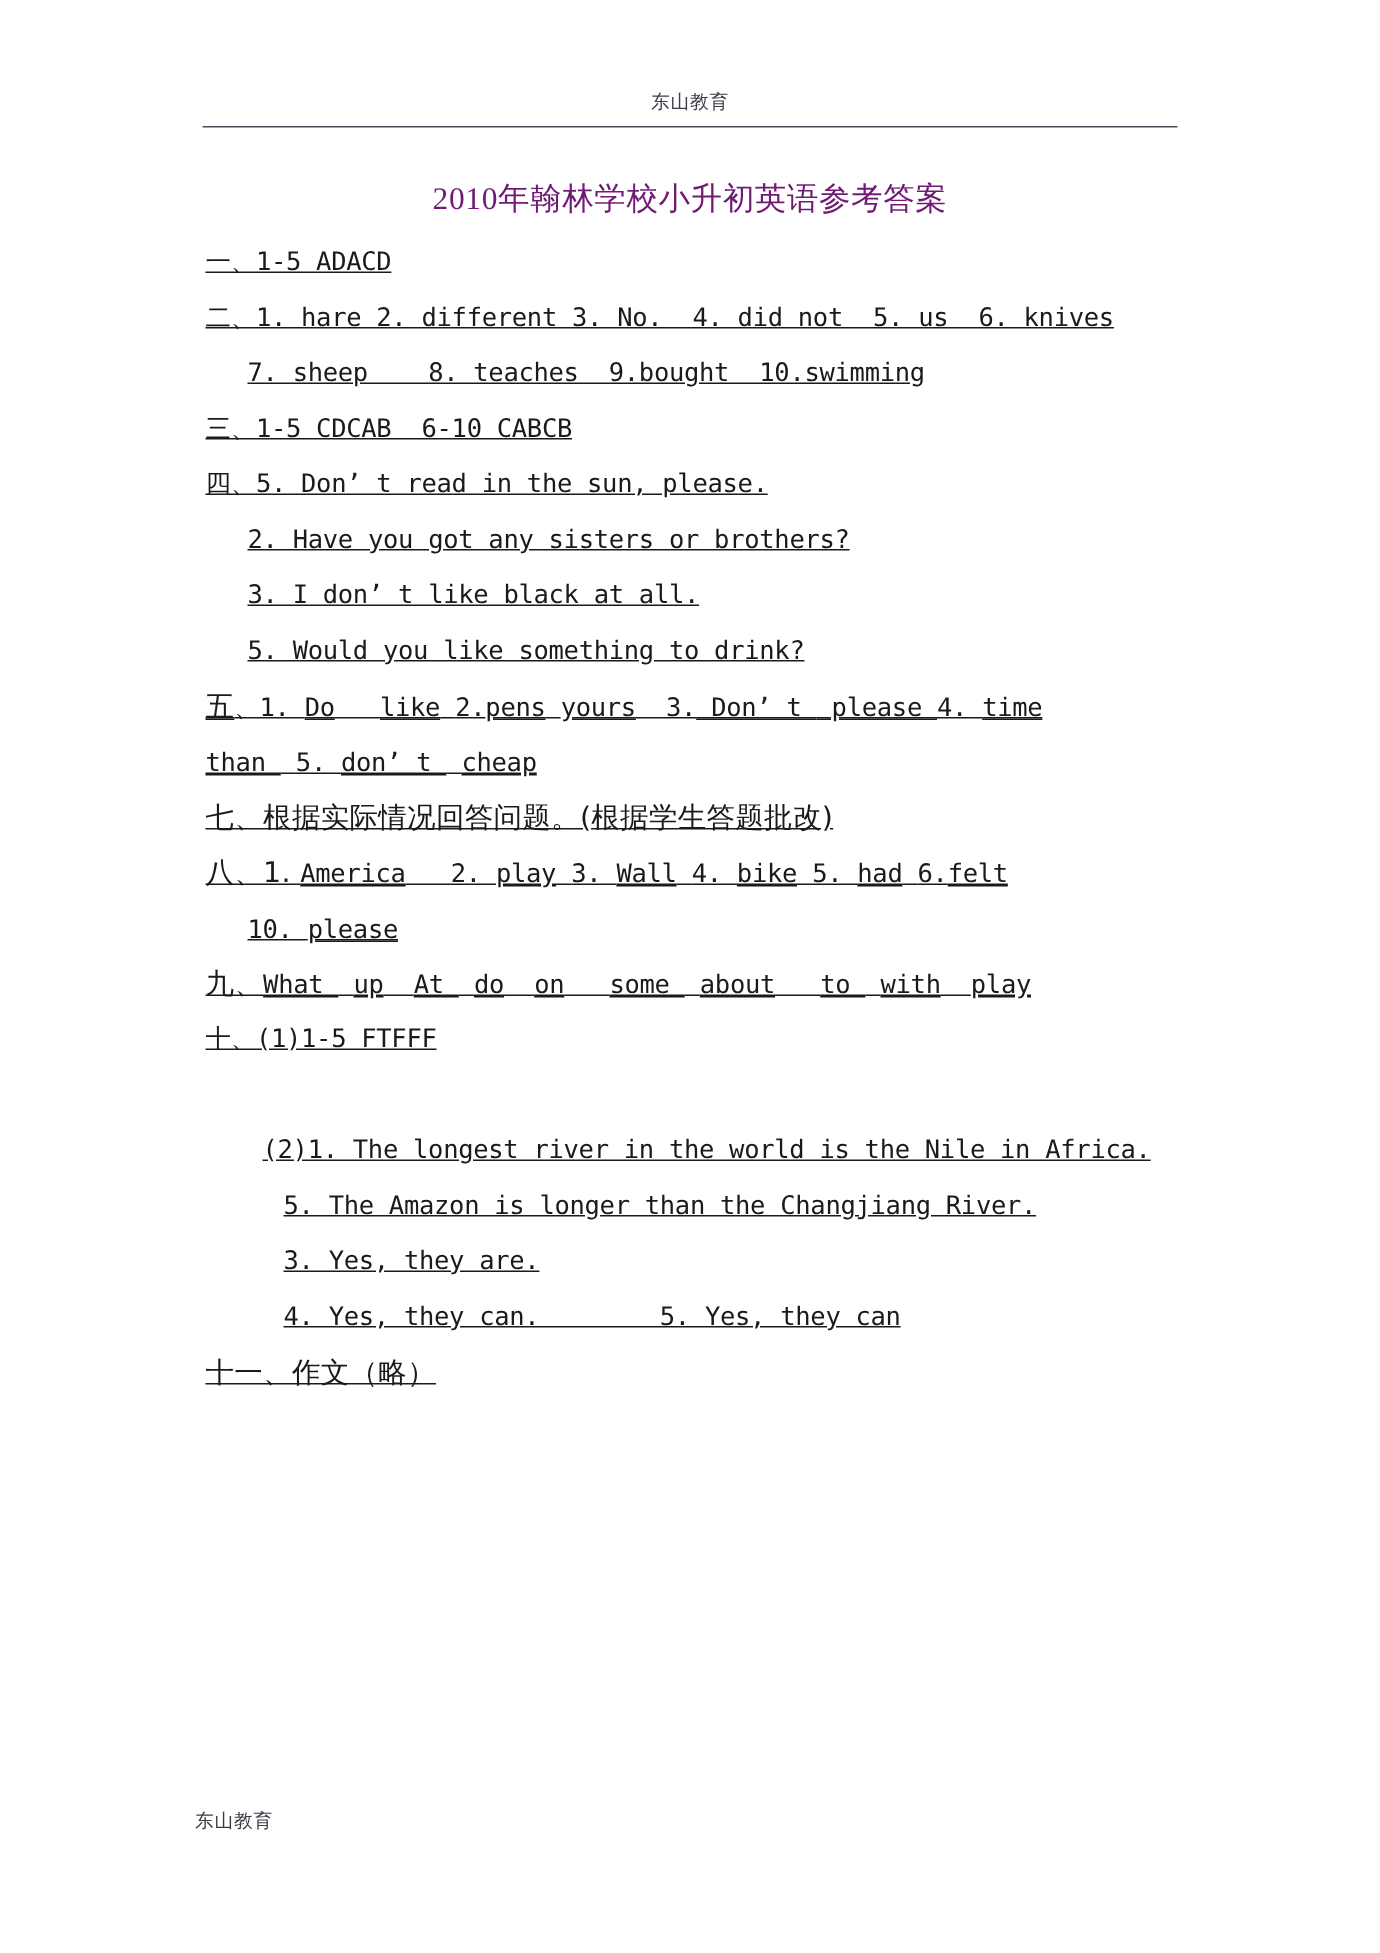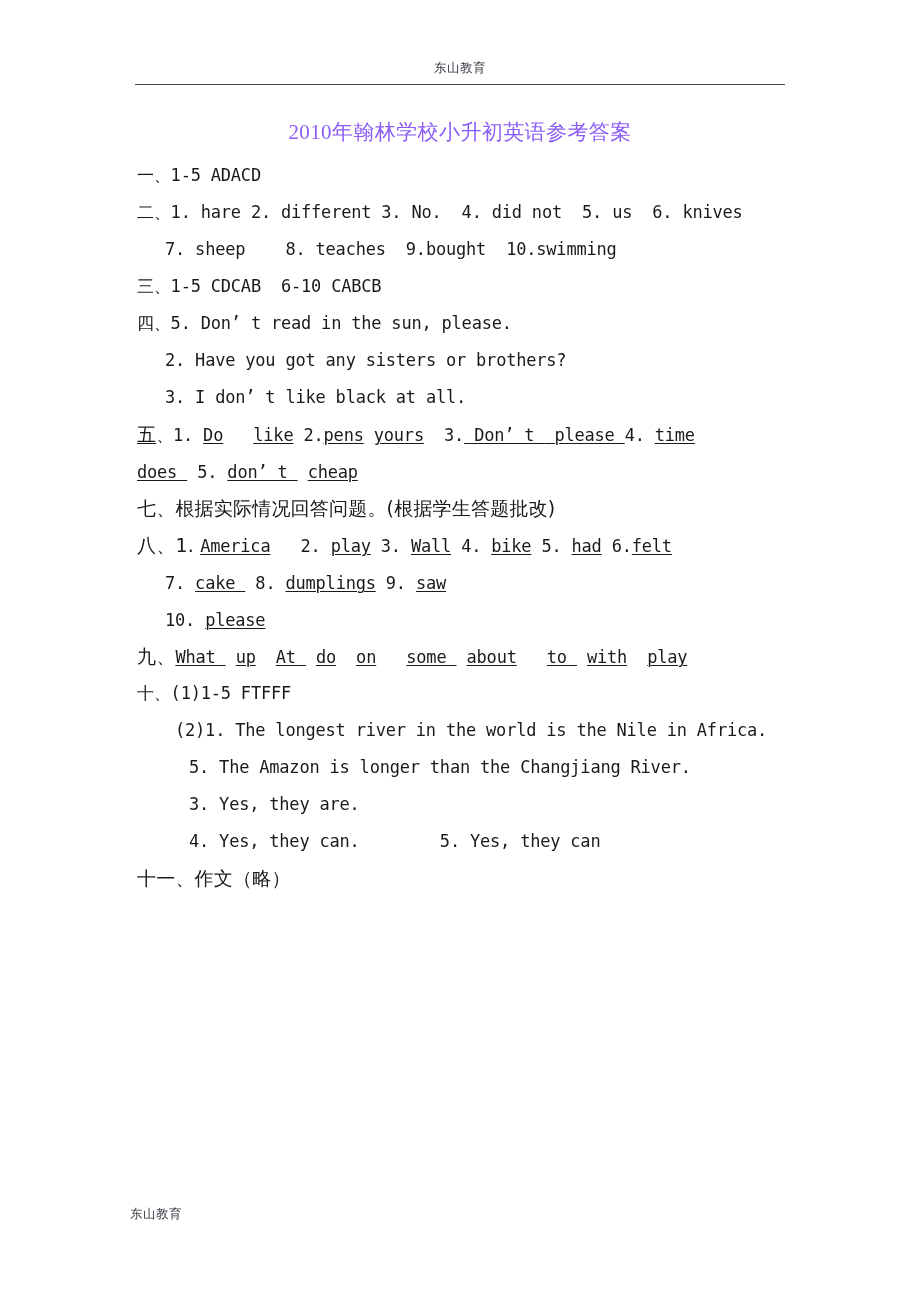--- a/index.html
+++ b/index.html
@@ -40,42 +40,43 @@
 
   
   #doc-title {
     position: absolute;
     left: 135px;
     top: 118px;
     width: 650px;
     text-align: center;
     font-size: 21px;
     line-height: 28px;
-    color: #8b5cf6;
+    color: #701a75;
     letter-spacing: 0.4px;
     white-space: nowrap;
   }
 
   
   #answer-body {
     position: absolute;
     left: 137px;
     top: 157px;
     width: 700px;
   }
   .ans-line {
     font-size: 19px;
     line-height: 37px;
     height: 37px;
     white-space: pre;
     color: #1a1a1a;
     letter-spacing: 0.2px;
+    text-decoration: underline;
   }
   .ans-line.indent1 { padding-left: 28px; }
-  .ans-line.indent2 { padding-left: 38px; }
+  .ans-line.indent2 { padding-left: 38px; margin-top: 37px; }
   .ans-line.indent3 { padding-left: 52px; }
 
   
   .lat {
     font-family: "DejaVu Sans Mono", "Liberation Mono", monospace;
     font-size: 17px;
     letter-spacing: -0.2px;
   }
   .cjk {
     font-family: "DejaVu Sans", "Liberation Sans", sans-serif;
@@ -112,31 +113,31 @@
   <div class="ans-line lat">一、1-5 ADACD</div>
 
   <div class="ans-line lat">二、1. hare 2. different 3. No.  4. did not  5. us  6. knives</div>
   <div class="ans-line lat indent1">7. sheep    8. teaches  9.bought  10.swimming</div>
 
   <div class="ans-line lat">三、1-5 CDCAB  6-10 CABCB</div>
 
   <div class="ans-line lat">四、5. Don’ t read in the sun, please.</div>
   <div class="ans-line lat indent1">2. Have you got any sisters or brothers?</div>
   <div class="ans-line lat indent1">3. I don’ t like black at all.</div>
+  <div class="ans-line lat indent1">5. Would you like something to drink?</div>
 
   <div class="ans-line"><span class="cjk u">五</span><span class="lat">、1. </span><span class="lat u">Do</span><span class="lat">   </span><span class="lat u">like</span><span class="lat"> </span><span class="lat">2.</span><span class="lat u">pens</span><span class="lat"> </span><span class="lat u">yours</span><span class="lat">  </span><span class="lat">3.</span><span class="lat u"> Don’ t </span><span class="lat u"> please </span><span class="lat">4. </span><span class="lat u">time</span></div>
 
-  <div class="ans-line"><span class="lat u">does </span><span class="lat"> </span><span class="lat">5. </span><span class="lat u">don’ t </span><span class="lat"> </span><span class="lat u">cheap</span></div>
+  <div class="ans-line"><span class="lat u">than </span><span class="lat"> </span><span class="lat">5. </span><span class="lat u">don’ t </span><span class="lat"> </span><span class="lat u">cheap</span></div>
 
 
   <div class="ans-line cjk">七、根据实际情况回答问题。(根据学生答题批改)</div>
 
   <div class="ans-line"><span class="cjk">八、1. </span><span class="lat u">America</span><span class="lat">   </span><span class="lat">2. </span><span class="lat u">play</span><span class="lat"> </span><span class="lat">3. </span><span class="lat u">Wall</span><span class="lat"> </span><span class="lat">4. </span><span class="lat u">bike</span><span class="lat"> </span><span class="lat">5. </span><span class="lat u">had</span><span class="lat"> </span><span class="lat">6.</span><span class="lat u">felt</span></div>
 
-  <div class="ans-line indent1"><span class="lat">7. </span><span class="lat u">cake </span><span class="lat"> </span><span class="lat">8. </span><span class="lat u">dumplings</span><span class="lat"> </span><span class="lat">9. </span><span class="lat u">saw</span></div>
 
   <div class="ans-line indent1"><span class="lat">10. </span><span class="lat u">please</span></div>
 
   <div class="ans-line"><span class="cjk">九、</span><span class="lat u">What </span><span class="lat"> </span><span class="lat u">up</span><span class="lat">  </span><span class="lat u">At </span><span class="lat"> </span><span class="lat u">do</span><span class="lat">  </span><span class="lat u">on</span><span class="lat">   </span><span class="lat u">some </span><span class="lat"> </span><span class="lat u">about</span><span class="lat">   </span><span class="lat u">to </span><span class="lat"> </span><span class="lat u">with</span><span class="lat">  </span><span class="lat u">play</span></div>
 
   <div class="ans-line lat">十、(1)1-5 FTFFF</div>
   <div class="ans-line lat indent2">(2)1. The longest river in the world is the Nile in Africa.</div>
   <div class="ans-line lat indent3">5. The Amazon is longer than the Changjiang River.</div>
   <div class="ans-line lat indent3">3. Yes, they are.</div>
   <div class="ans-line lat indent3">4. Yes, they can.        5. Yes, they can</div>

